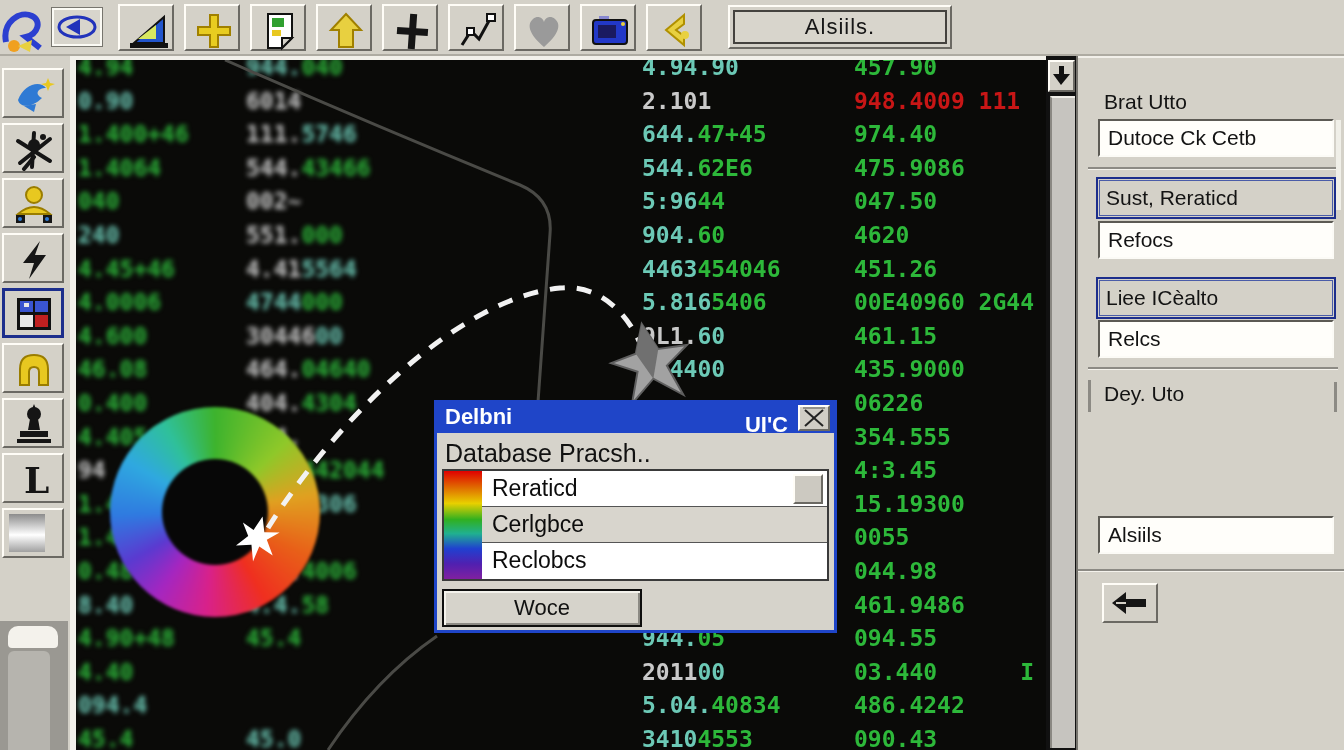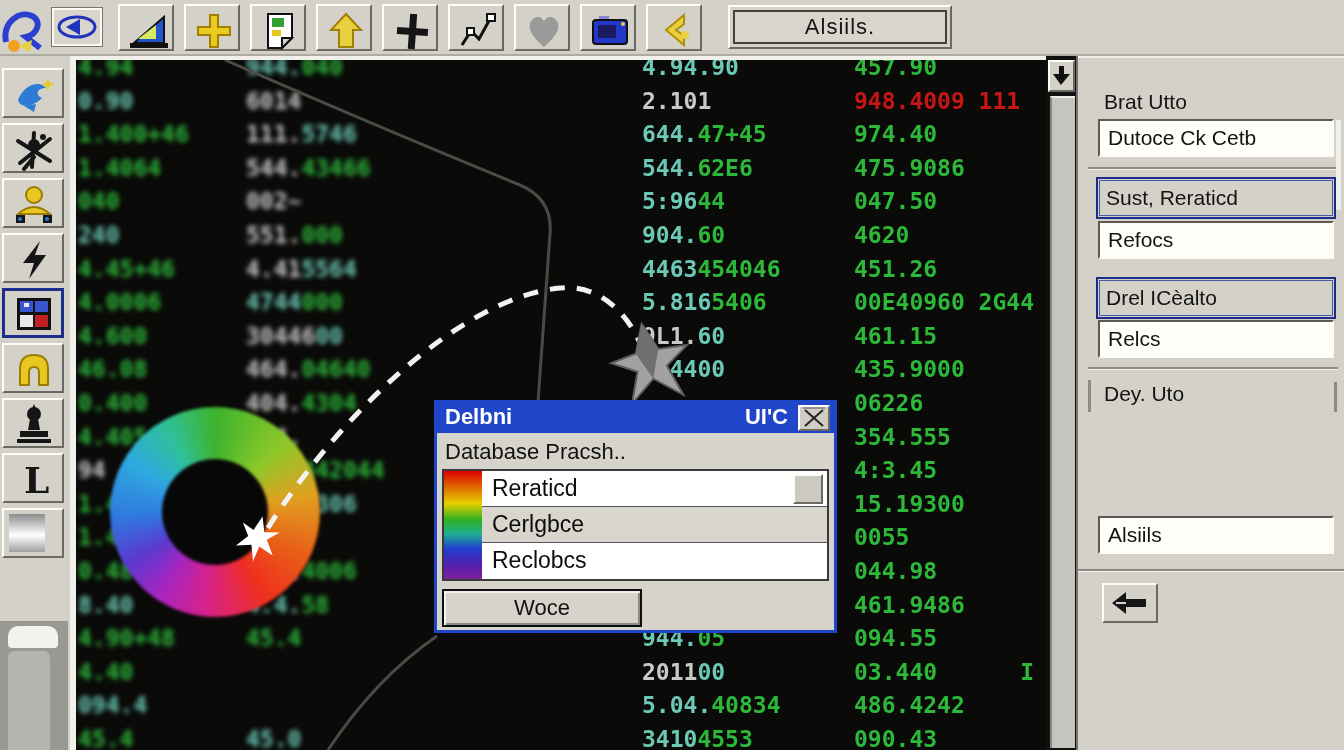--- a/index.html
+++ b/index.html
@@ -55,24 +55,24 @@
   #vs-btn { position:absolute; left:2px; top:4px; width:27px; height:32px; }
   #vs-thumb { position:absolute; left:4px; top:40px; width:25px; height:652px; background:#c6c4bf;
               border-left:2px solid #8a8882; border-top:2px solid #efede7; }
 
   
   #dialog { position:absolute; left:434px; top:400px; width:403px; height:233px;
             border:3px solid #1f45c8; background:#d6d3cb; z-index:30; }
   #dlg-title { position:absolute; left:0; top:0; right:0; height:30px; background:#1f45c8;
                color:#fff; font-weight:bold; font-size:22px; }
   #dlg-title .t-left { position:absolute; left:8px; top:1px; }
-  #dlg-title .t-right { position:absolute; right:46px; top:1px; font-weight:bold; }
+  #dlg-title .t-right { position:absolute; right:46px; top:9px; font-weight:bold; }
   #dlg-close { position:absolute; right:4px; top:2px; width:32px; height:26px; background:#d0cdc5;
                border:2px solid; border-color:#fffdf7 #6b6963 #6b6963 #fffdf7; }
-  #dlg-sub { position:absolute; left:8px; top:36px; font-size:22px; color:#111; }
+  #dlg-sub { position:absolute; left:8px; top:36px; font-size:25px; color:#111; }
   #dlg-list { position:absolute; left:5px; top:66px; width:387px; height:112px;
               border:2px solid #3a3a3a; background:#fff; }
   #dlg-swatch { position:absolute; left:0; top:0; width:38px; height:108px;
                 background: linear-gradient(#e00000, #e07000 16%, #e8d000 30%, #30b020 45%,
                             #20b090 58%, #2040d0 72%, #5020b0 86%, #8020a0); }
   .dlg-row { position:absolute; left:38px; width:345px; height:36px; line-height:34px;
              font-size:23px; color:#0c0c0c; padding-left:10px; border-bottom:1px solid #555; }
   #dlg-sq { position:absolute; right:4px; top:3px; width:30px; height:30px; background:#ccc9c1;
             border:2px solid; border-color:#fffdf7 #6b6963 #6b6963 #fffdf7; }
   #dlg-btn { position:absolute; left:5px; top:186px; width:200px; height:38px; background:#d6d3cb;
@@ -310,21 +310,21 @@
   </div>
   <div id="dlg-btn">Woce</div>
 </div>
 
 <div id="panel">
   <div class="p-label" style="top:34px">Brat Utto</div>
   <div class="p-input" style="top:63px">Dutoce Ck Cetb</div>
   <div class="p-div" style="top:111px"></div>
   <div class="p-blue" style="top:121px">Sust, Reraticd</div>
   <div class="p-input" style="top:165px">Refocs</div>
-  <div class="p-blue" style="top:221px">Drel ICèalto</div>
+  <div class="p-blue" style="top:221px">Liee ICèalto</div>
   <div class="p-input" style="top:264px">Relcs</div>
   <div class="p-div" style="top:311px"></div>
   <div class="tick" style="left:10px;top:324px;width:3px;height:32px"></div>
   <div class="p-label" style="top:326px">Dey. Uto</div>
   <div class="tick" style="left:256px;top:326px;width:3px;height:30px"></div>
   <div class="p-input" style="top:460px">Alsiils</div>
   <div class="p-div" style="top:513px;left:0;width:268px"></div>
   <div class="p-bottom-btn raised" style="left:24px;width:56px">
     <svg width="40" height="30" style="margin-top:3px">
       <polygon points="16,4 2,15 16,26 16,19 36,19 36,11 16,11" fill="#151515"></polygon>

